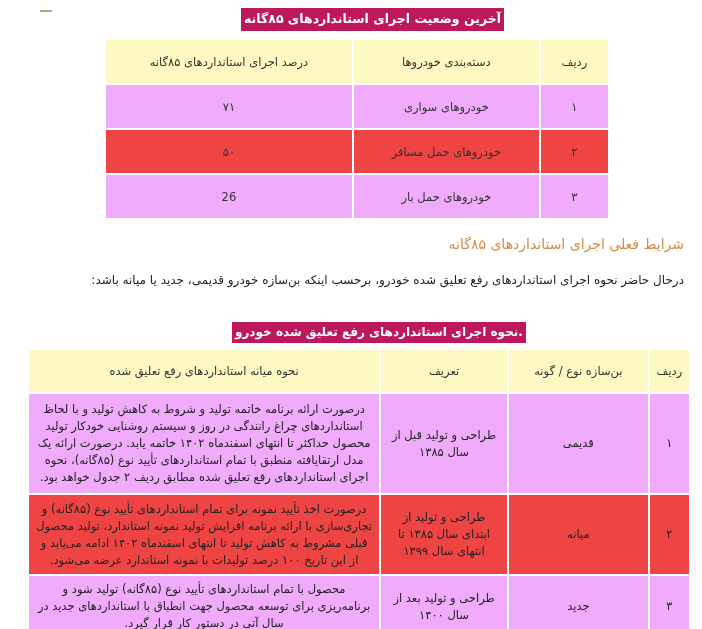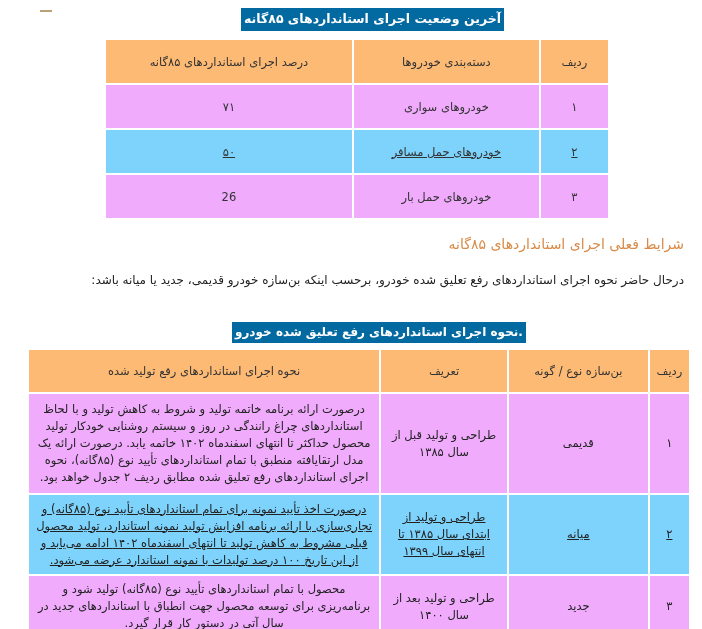--- a/index.html
+++ b/index.html
@@ -2,40 +2,40 @@
 <html><head>
 <meta charset="utf-8">
 <style>
   * { box-sizing: border-box; margin: 0; padding: 0; }
   html, body { width: 702px; height: 629px; background: #ffffff; overflow: hidden; }
   body { position: relative; font-family: "DejaVu Sans", sans-serif; color: #222; direction: rtl; }
 
   .dash { position: absolute; left: 40px; top: 10px; width: 12px; height: 2px; background: #b9a17a; }
 
   .title-tag {
-    position: absolute; background: #0369a1; color: #fff;
+    position: absolute; background: #be185d; color: #fff;
     font-size: 12.5px; font-weight: bold; line-height: 22px; padding: 0 3px;
     white-space: nowrap;
   }
   #t1-title { left: 241px; top: 8px; height: 23px; }
   #t2-title { left: 232px; top: 322px; height: 21px; line-height: 21px; font-size: 12px; }
 
   table { position: absolute; border-collapse: collapse; direction: rtl; }
   td, th { border: 2px solid #ffffff; text-align: center; vertical-align: middle; font-weight: normal; }
-  th { background: #fdba74; color: #333; font-size: 11.5px; }
+  th { background: #fef9c3; color: #333; font-size: 11.5px; }
 
   #table1 { left: 104px; top: 38px; width: 506px; }
   #table1 th { height: 45px; }
   #table1 td { height: 45px; font-size: 11.5px; color: #333; }
   #table1 .c-row { width: 71px; }
   #table1 .c-cat { width: 193px; }
   #table1 .c-pct { width: 256px; }
 
   .row-gray td { background: #f0abfc; }
-  .row-yellow td { background: #7dd3fc; text-decoration: underline; }
+  .row-yellow td { background: #ef4444; }
 
   .section-heading {
     position: absolute; right: 18px; top: 236px;
     color: #d88a46; font-size: 14px; font-weight: normal; white-space: nowrap;
   }
   .section-text {
     position: absolute; right: 18px; top: 273px;
     font-size: 12px; color: #222; white-space: nowrap;
   }
 
@@ -90,21 +90,21 @@
 <div class="section-text">درحال حاضر نحوه اجرای استانداردهای رفع تعلیق شده خودرو، برحسب اینکه بن‌سازه خودرو قدیمی، جدید یا میانه باشد:</div>
 
 <div id="t2-title" class="title-tag">.نحوه اجرای استانداردهای رفع تعلیق شده خودرو</div>
 
 <table id="table2">
   <thead>
     <tr>
       <th class="c-row">ردیف</th>
       <th class="c-type">بن‌سازه نوع / گونه</th>
       <th class="c-def">تعریف</th>
-      <th class="c-how">نحوه اجرای استانداردهای رفع تولید شده</th>
+      <th class="c-how">نحوه میانه استانداردهای رفع تعلیق شده</th>
     </tr>
   </thead>
   <tbody>
     <tr class="row-gray r1">
       <td>۱</td>
       <td>قدیمی</td>
       <td class="def">طراحی و تولید قبل از سال ۱۳۸۵</td>
       <td class="how">درصورت ارائه برنامه خاتمه تولید و شروط به کاهش تولید و با لحاظ استانداردهای چراغ رانندگی در روز و سیستم روشنایی خودکار تولید محصول حداکثر تا انتهای اسفندماه ۱۴۰۲ خاتمه یابد. درصورت ارائه یک مدل ارتقایافته منطبق با تمام استانداردهای تأیید نوع (۸۵گانه)، نحوه اجرای استانداردهای رفع تعلیق شده مطابق ردیف ۲ جدول خواهد بود.</td>
     </tr>
     <tr class="row-yellow r2">

